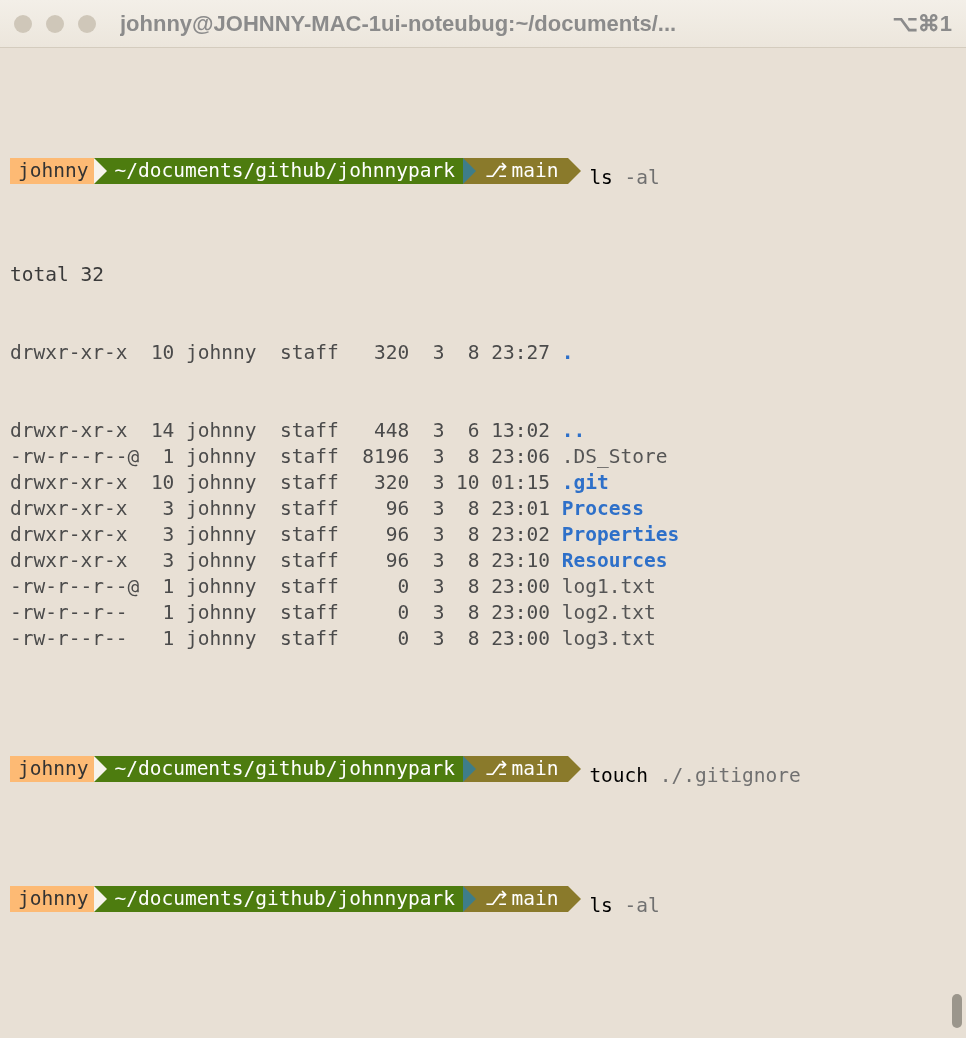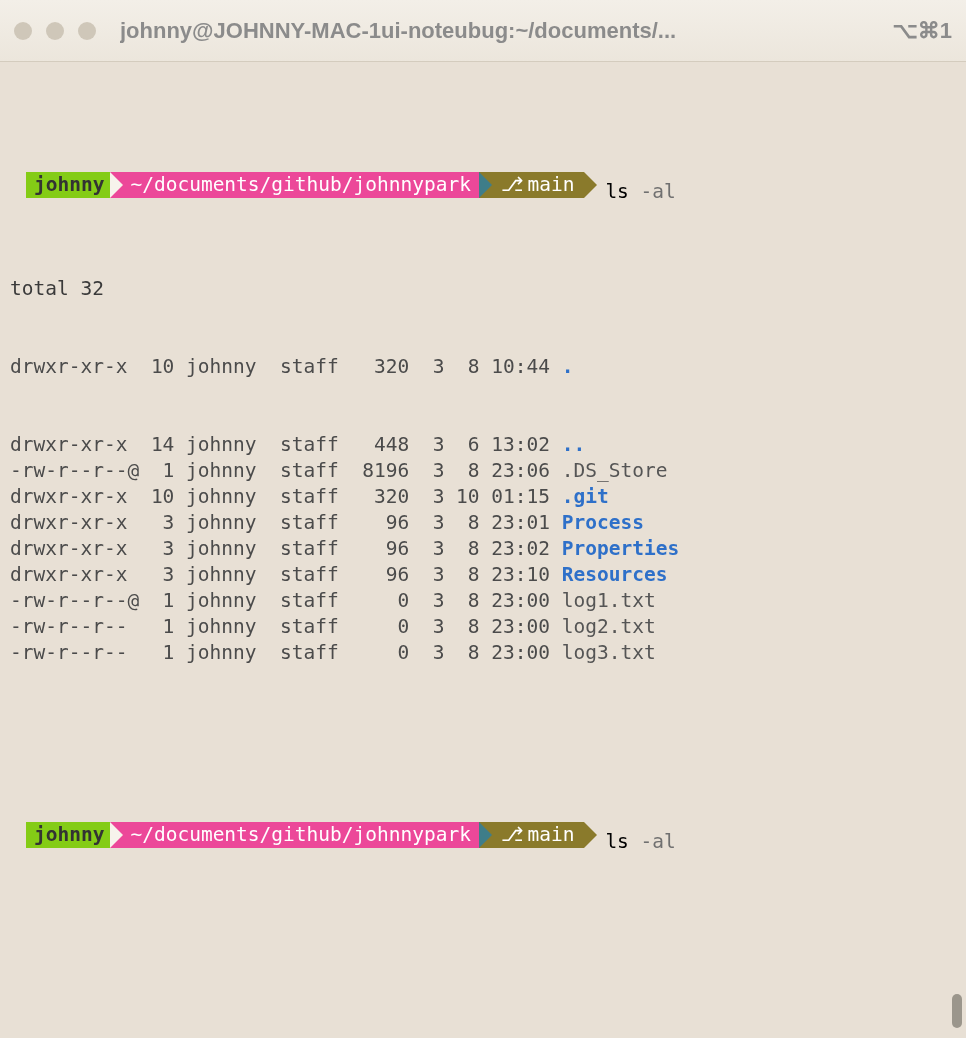--- a/index.html
+++ b/index.html
@@ -8,21 +8,21 @@
     font-family:"Menlo","Monaco","Consolas",monospace;
     font-size:19.5px;
     line-height:26px;
     background:#e8e0d5;
     color:#3a3a3a;
     overflow:hidden;
     position:relative;
   }
   
   .titlebar{
-    height:62px;
+    height:48px;
     background:linear-gradient(#f3efe8,#ece6dc);
     display:flex;align-items:center;
     padding:0 14px;
     font-family:-apple-system,Helvetica,Arial,sans-serif;
     font-size:22px;font-weight:700;
     color:#8b8b8b;
     border-bottom:1px solid #d4ccbe;
     box-sizing:border-box;
   }
   .traffic{display:flex;gap:14px;margin-right:24px;}
@@ -31,23 +31,23 @@
   .title-right{color:#8b8b8b;font-size:22px;font-weight:700;margin-left:10px;}
 
   .term{
     padding:6px 8px 6px 10px;
     white-space:pre;
   }
   .row{height:26px;}
 
   
   .seg{display:inline-block;height:26px;line-height:26px;vertical-align:top;}
-  .seg-user{background:#84cc16;color:#333;padding:0 6px 0 8px;font-weight:700;margin-left:16px;}
+  .seg-user{background:#fdba74;color:#333;padding:0 6px 0 8px;font-weight:400;}
   .arr-user{border-left:13px solid #f7f3ec;border-top:13px solid transparent;border-bottom:13px solid transparent;width:0;height:0;position:relative;z-index:2;}
-  .seg-path{background:#ec4899;color:#fff;padding:0 8px 0 4px;margin-left:-13px;padding-left:20px;}
+  .seg-path{background:#4d7c0f;color:#fff;padding:0 8px 0 4px;margin-left:-13px;padding-left:20px;}
   .arr-path{border-left:13px solid #3e7d89;border-top:13px solid transparent;border-bottom:13px solid transparent;width:0;height:0;position:relative;z-index:2;}
   .seg-branch{background:#8a7a2b;color:#fff;padding:0 10px 0 4px;margin-left:-13px;padding-left:22px;position:relative;}
   .seg-branch .bicon{margin-right:4px;}
   .arr-branch{border-left:13px solid #8a7a2b;border-top:13px solid transparent;border-bottom:13px solid transparent;width:0;height:0;position:relative;z-index:2;display:inline-block;}
   .cmd{padding-left:8px;}
   .cmd .c1{color:#000000;}
   .cmd .c2{color:#707070;text-align:right;}
 
   .ls-row{height:26px;}
   .ls-row span{color:#4b4b4b;}
@@ -72,24 +72,25 @@
   <div class="title-text">johnny@JOHNNY-MAC-1ui-noteubug:~/documents/...</div>
   <div class="title-right">⌥⌘1</div>
 </div>
 
 <div class="term">
 
   
   <div class="row"><span class="seg seg-user">johnny</span><span class="seg arr-user"></span><span class="seg seg-path">~/documents/github/johnnypark</span><span class="seg arr-path"></span><span class="seg seg-branch"><span class="bicon">⎇</span><span>main</span></span><span class="arr-branch"></span><span class="cmd"><span class="c1">ls</span> <span class="c2">-al</span></span></div>
 
   <div class="row"><span>total 32</span></div>
-  <div class="ls-row"><span>drwxr-xr-x  10 johnny  staff   320  3  8 10:44 </span><span class="blue">.</span></div>
+  <div class="ls-row"><span>drwxr-xr-x  10 johnny  staff   320  3  8 23:27 </span><span class="blue">.</span></div>
   <div id="ls1-rest"><div class="ls-row"><span>drwxr-xr-x  14 johnny  staff   448  3  6 13:02 </span><span class="blue">..</span></div><div class="ls-row"><span>-rw-r--r--@  1 johnny  staff  8196  3  8 23:06 </span><span class="gray">.DS_Store</span></div><div class="ls-row"><span>drwxr-xr-x  10 johnny  staff   320  3 10 01:15 </span><span class="blue">.git</span></div><div class="ls-row"><span>drwxr-xr-x   3 johnny  staff    96  3  8 23:01 </span><span class="blue">Process</span></div><div class="ls-row"><span>drwxr-xr-x   3 johnny  staff    96  3  8 23:02 </span><span class="blue">Properties</span></div><div class="ls-row"><span>drwxr-xr-x   3 johnny  staff    96  3  8 23:10 </span><span class="blue">Resources</span></div><div class="ls-row"><span>-rw-r--r--@  1 johnny  staff     0  3  8 23:00 </span><span class="gray">log1.txt</span></div><div class="ls-row"><span>-rw-r--r--   1 johnny  staff     0  3  8 23:00 </span><span class="gray">log2.txt</span></div><div class="ls-row"><span>-rw-r--r--   1 johnny  staff     0  3  8 23:00 </span><span class="gray">log3.txt</span></div></div>
 
   
+  <div class="row"><span class="seg seg-user">johnny</span><span class="seg arr-user"></span><span class="seg seg-path">~/documents/github/johnnypark</span><span class="seg arr-path"></span><span class="seg seg-branch"><span class="bicon">⎇</span><span>main</span></span><span class="arr-branch"></span><span class="cmd"><span class="c1">touch</span> <span class="c2">./.gitignore</span></span></div>
 
   
   <div class="row"><span class="seg seg-user">johnny</span><span class="seg arr-user"></span><span class="seg seg-path">~/documents/github/johnnypark</span><span class="seg arr-path"></span><span class="seg seg-branch"><span class="bicon">⎇</span><span>main</span></span><span class="arr-branch"></span><span class="cmd"><span class="c1">ls</span> <span class="c2">-al</span></span></div>
 
   
   
 
   
   
 

